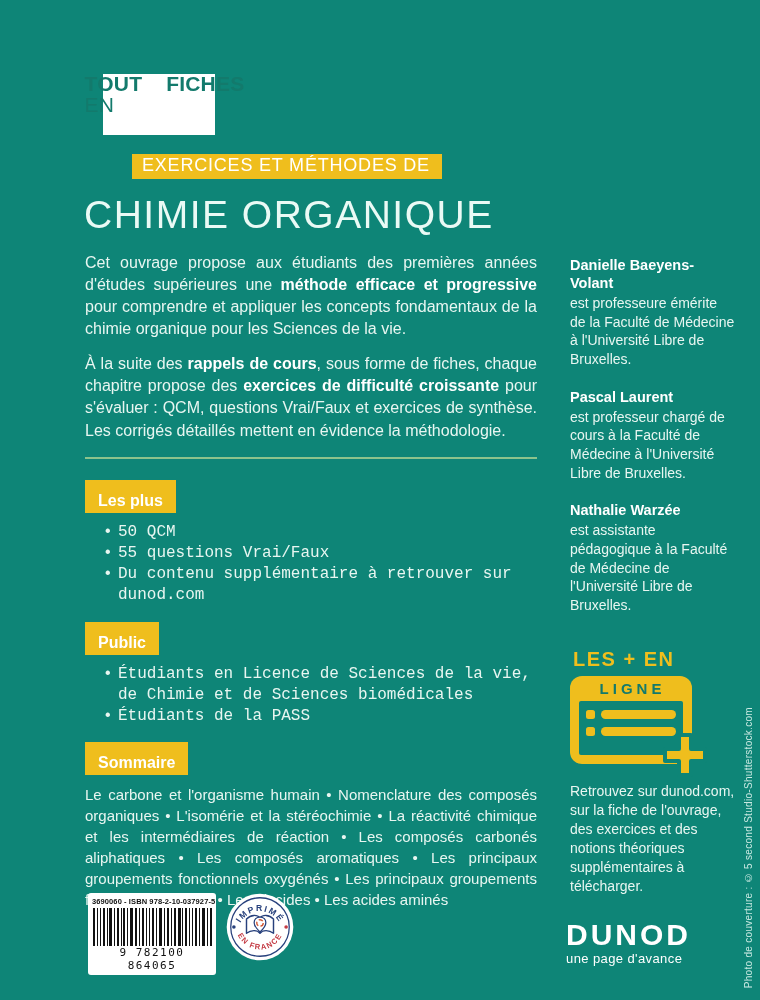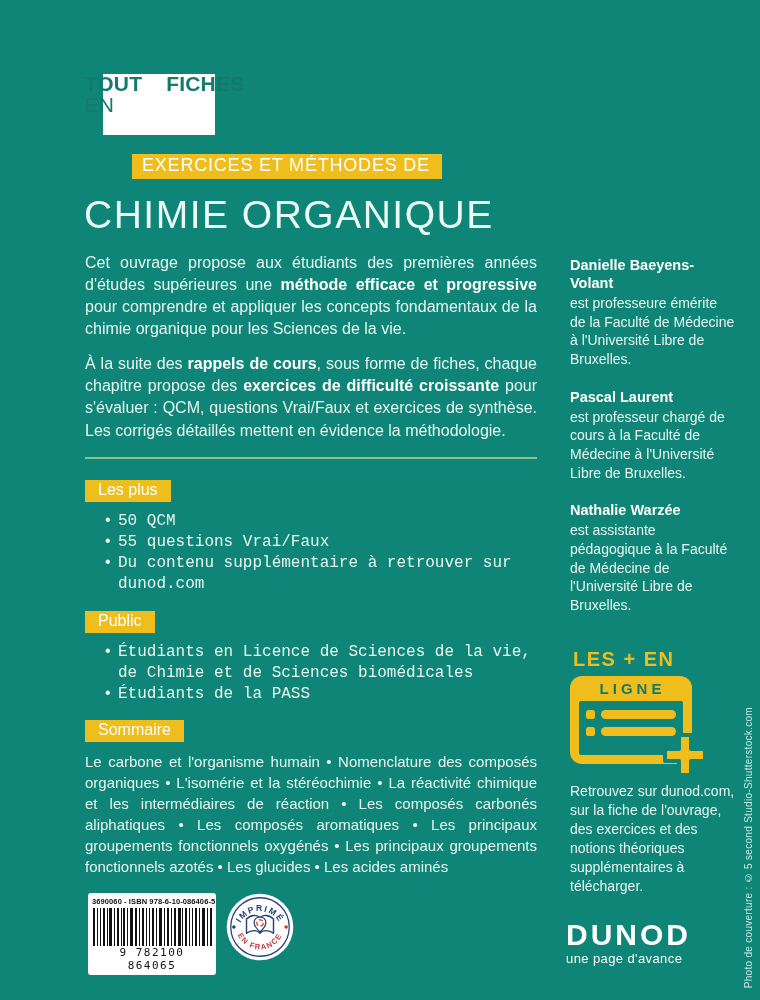--- a/index.html
+++ b/index.html
@@ -47,21 +47,21 @@
   }
 
   
   .left-col{position:absolute;left:85px;top:252px;width:452px;color:var(--body-text);}
   .intro{font-size:16px;line-height:1.38;text-align:justify;margin-bottom:13px;}
   .intro b{color:#ffffff;}
   .divider{border:none;border-top:2px solid var(--divider);margin:15px 0 21px;}
 
   .badge{
     display:inline-block;background:var(--yellow);color:#ffffff;
-    font-weight:400;font-size:16px;padding:1px 13px 3px;margin-bottom:7px;
+    font-weight:700;font-size:16px;padding:12px 13px 3px;margin-bottom:7px;
   }
   ul.bullets{list-style:none;margin:2px 0 15px 18px;}
   ul.bullets li{
     font-size:16px;line-height:1.33;position:relative;padding-left:15px;font-family:Liberation Mono, monospace;
   }
   ul.bullets li::before{content:"\2022";position:absolute;left:0;top:0;}
   .sommaire-text{font-size:15px;line-height:1.39;text-align:justify;margin-top:3px;}
 
   
   .right-col{position:absolute;left:570px;top:256px;width:166px;color:var(--body-text);}
@@ -180,21 +180,21 @@
         </div>
       </div>
       <svg class="ligne-plus" viewBox="0 0 46 46">
         <path d="M17 3 h12 v14 h14 v12 h-14 v14 h-12 v-14 h-14 v-12 h14 z" fill="#efbe1d" stroke="#0e8577" stroke-width="4" stroke-linejoin="round"></path>
       </svg>
     </div>
     <p class="online-text">Retrouvez sur dunod.com, sur la fiche de l'ouvrage, des exercices et des notions théoriques supplémentaires à télécharger.</p>
   </div>
 
   <div class="barcode-box">
-    <div class="isbn-line">3690060 - ISBN 978-6-10-086406-5</div>
+    <div class="isbn-line">3690060 - ISBN 978-2-10-037927-5</div>
     <svg class="bars" width="119" height="44" viewBox="0 0 119 44">
       <g fill="#111111">
         <rect x="0" width="2" height="44"></rect>
           <rect x="4" width="1" height="44"></rect>
         <rect x="7" width="1" height="38"></rect>
           <rect x="10" width="2" height="38"></rect>
         <rect x="14" width="1" height="38"></rect>
           <rect x="16" width="3" height="38"></rect>
         <rect x="21" width="1" height="38"></rect>
           <rect x="24" width="2" height="38"></rect>

